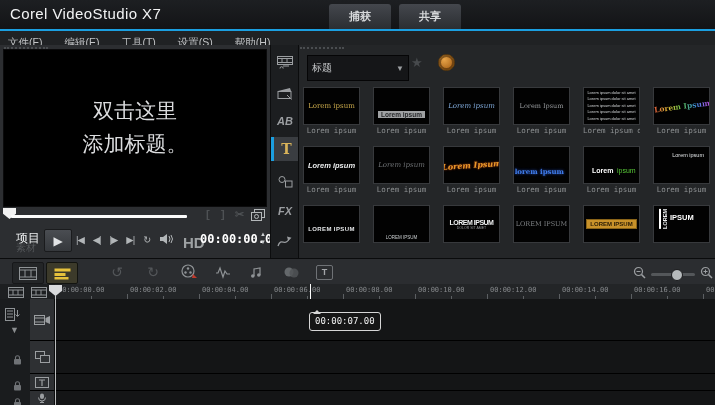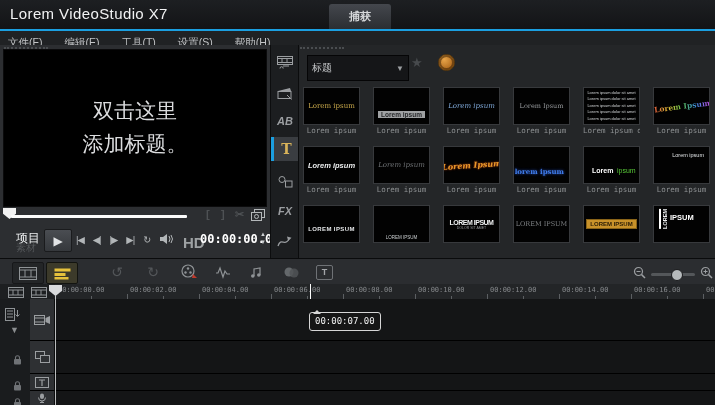--- a/index.html
+++ b/index.html
@@ -150,23 +150,24 @@
 
   .dots{height:2px;border-top:2px dotted #4a4d50;width:44px;}
   #dots-l{left:4px;top:47px;} #dots-r{left:300px;top:47px;}
 </style>
 </head>
 <body>
 
 <div id="app">
 
   <div id="titlebar" class="abs">
-    <div id="app-title" class="abs">Lorem VideoStudio X7</div>
+    <div id="app-title" class="abs">Corel VideoStudio X7</div>
     <div id="tabs" class="abs">
         <div class="tab">捕获</div>
+        <div class="tab">共享</div>
       </div>
   </div>
   <div id="accent-line" class="abs"></div>
 
   <div id="menubar" class="abs">
       <div class="menu-item">文件(F)</div>
       <div class="menu-item">编辑(E)</div>
       <div class="menu-item">工具(T)</div>
       <div class="menu-item">设置(S)</div>
       <div class="menu-item">帮助(H)</div>

